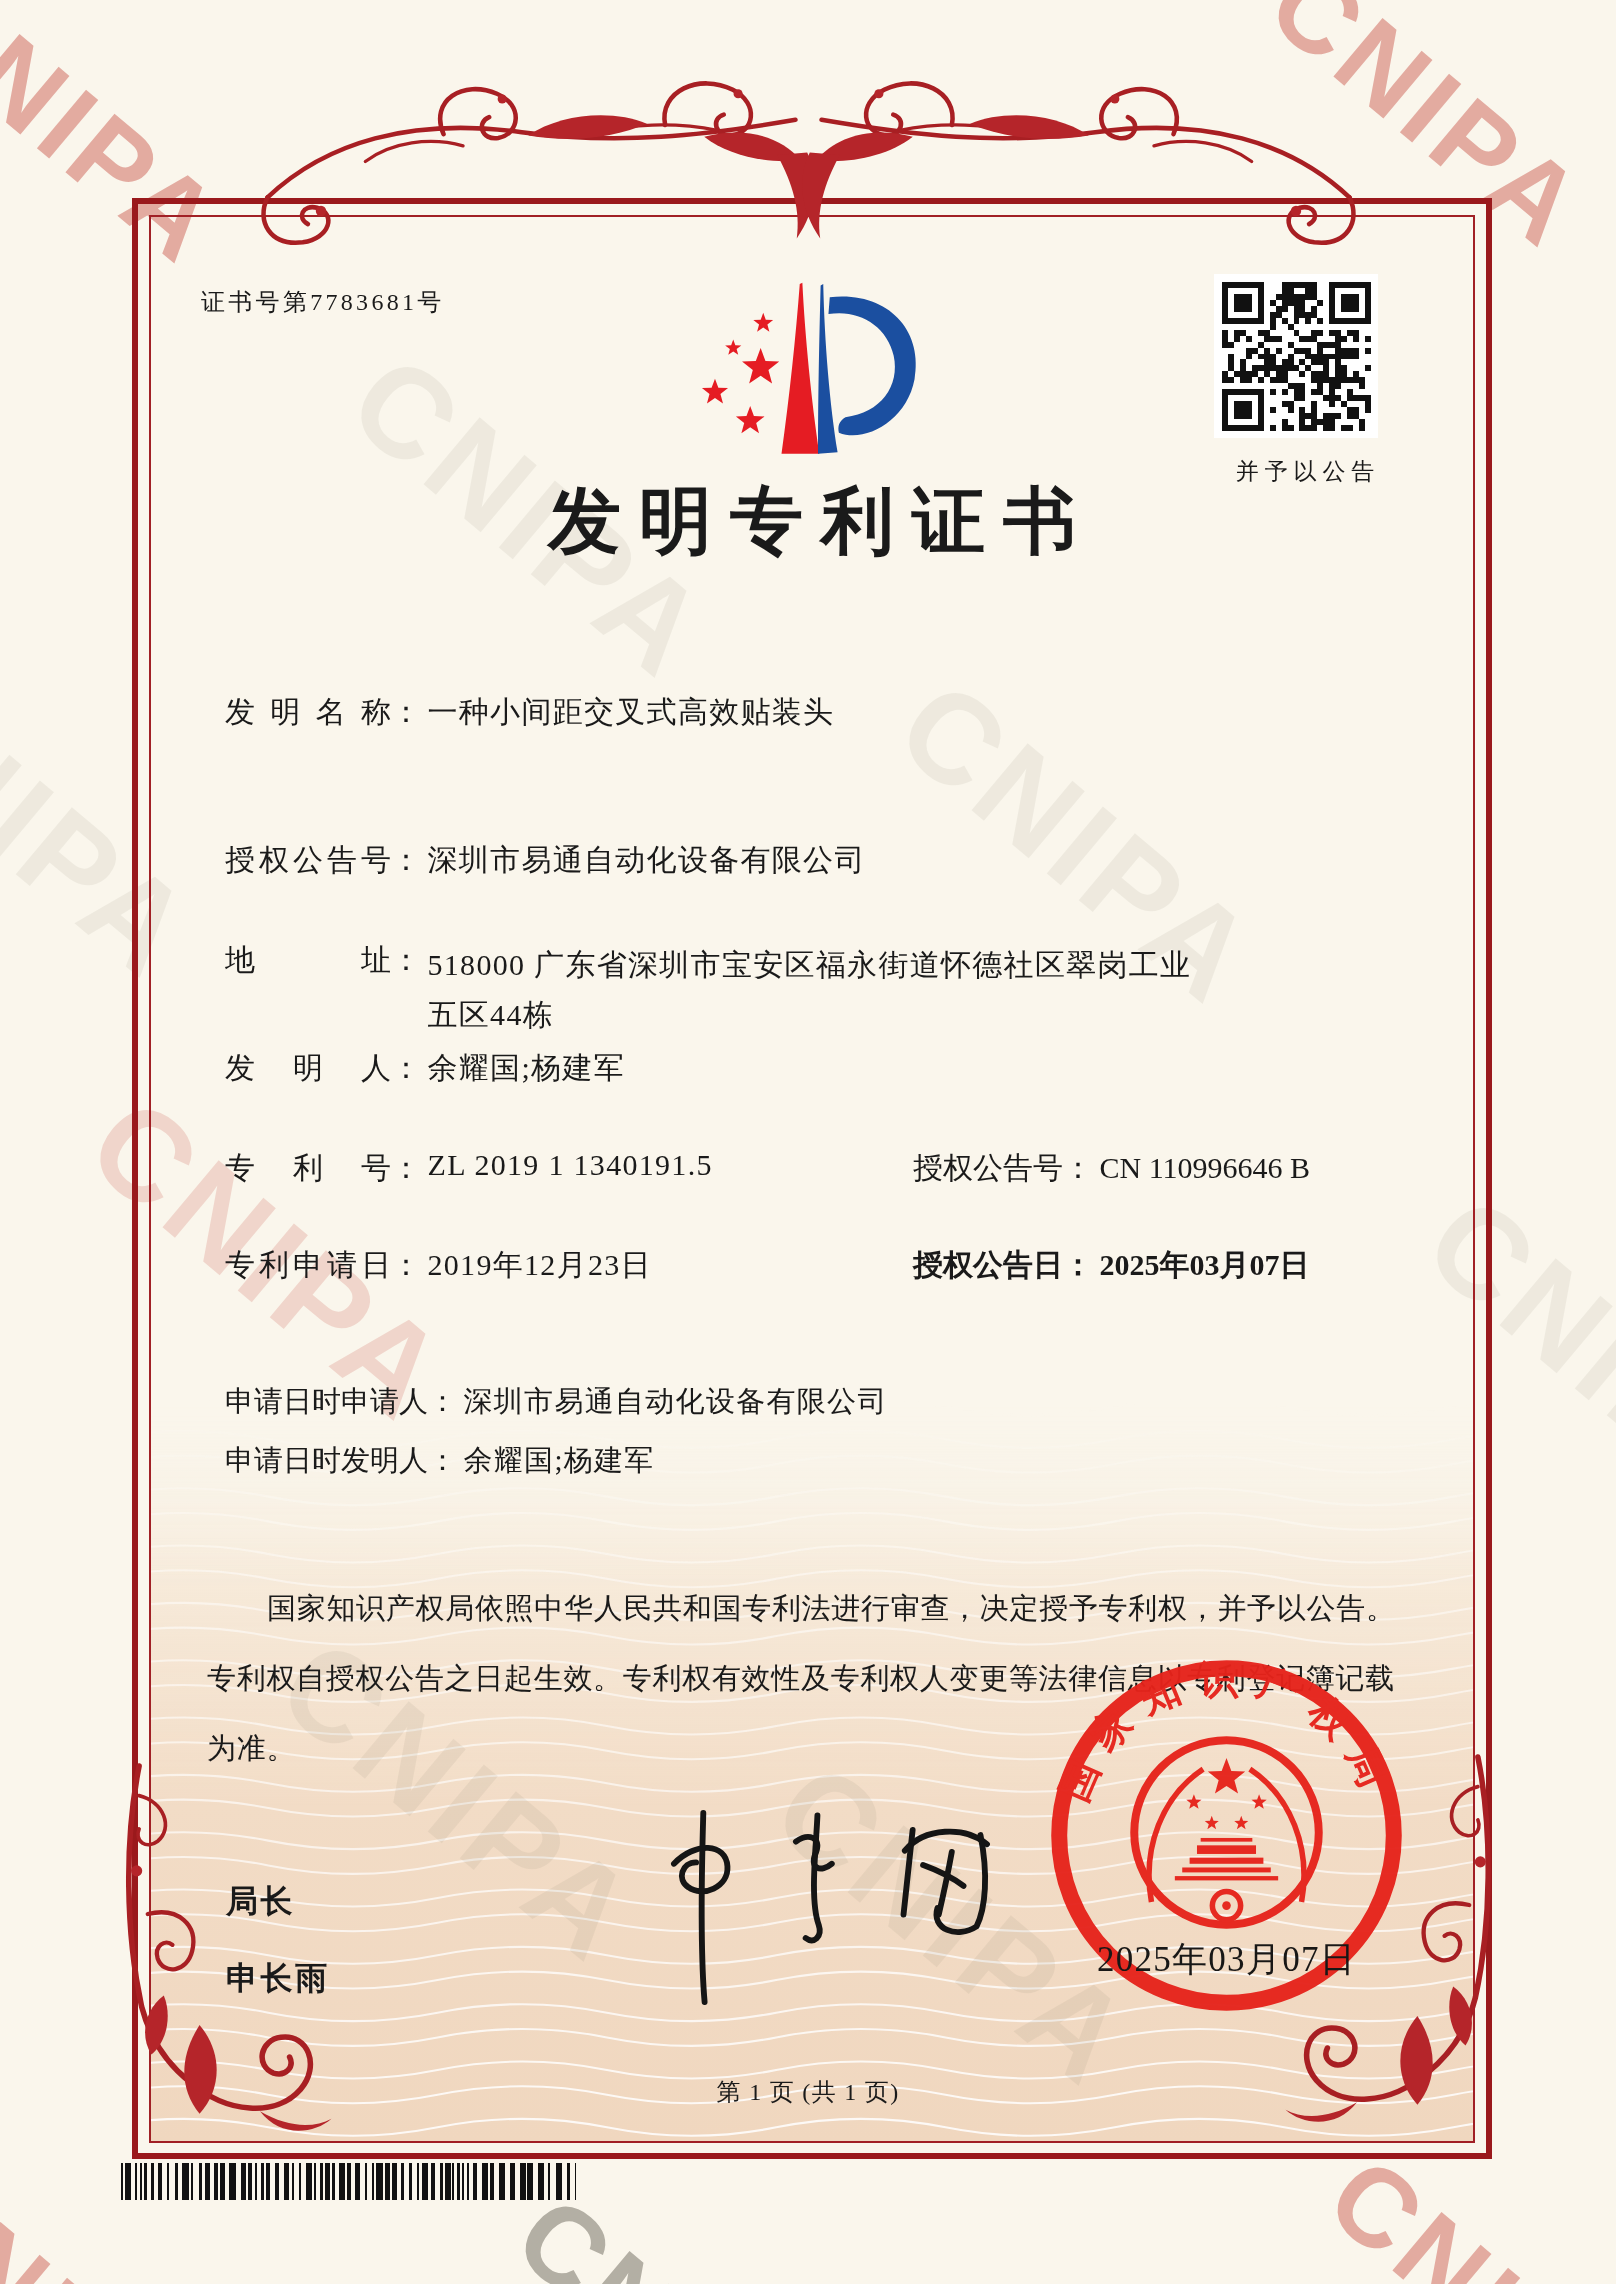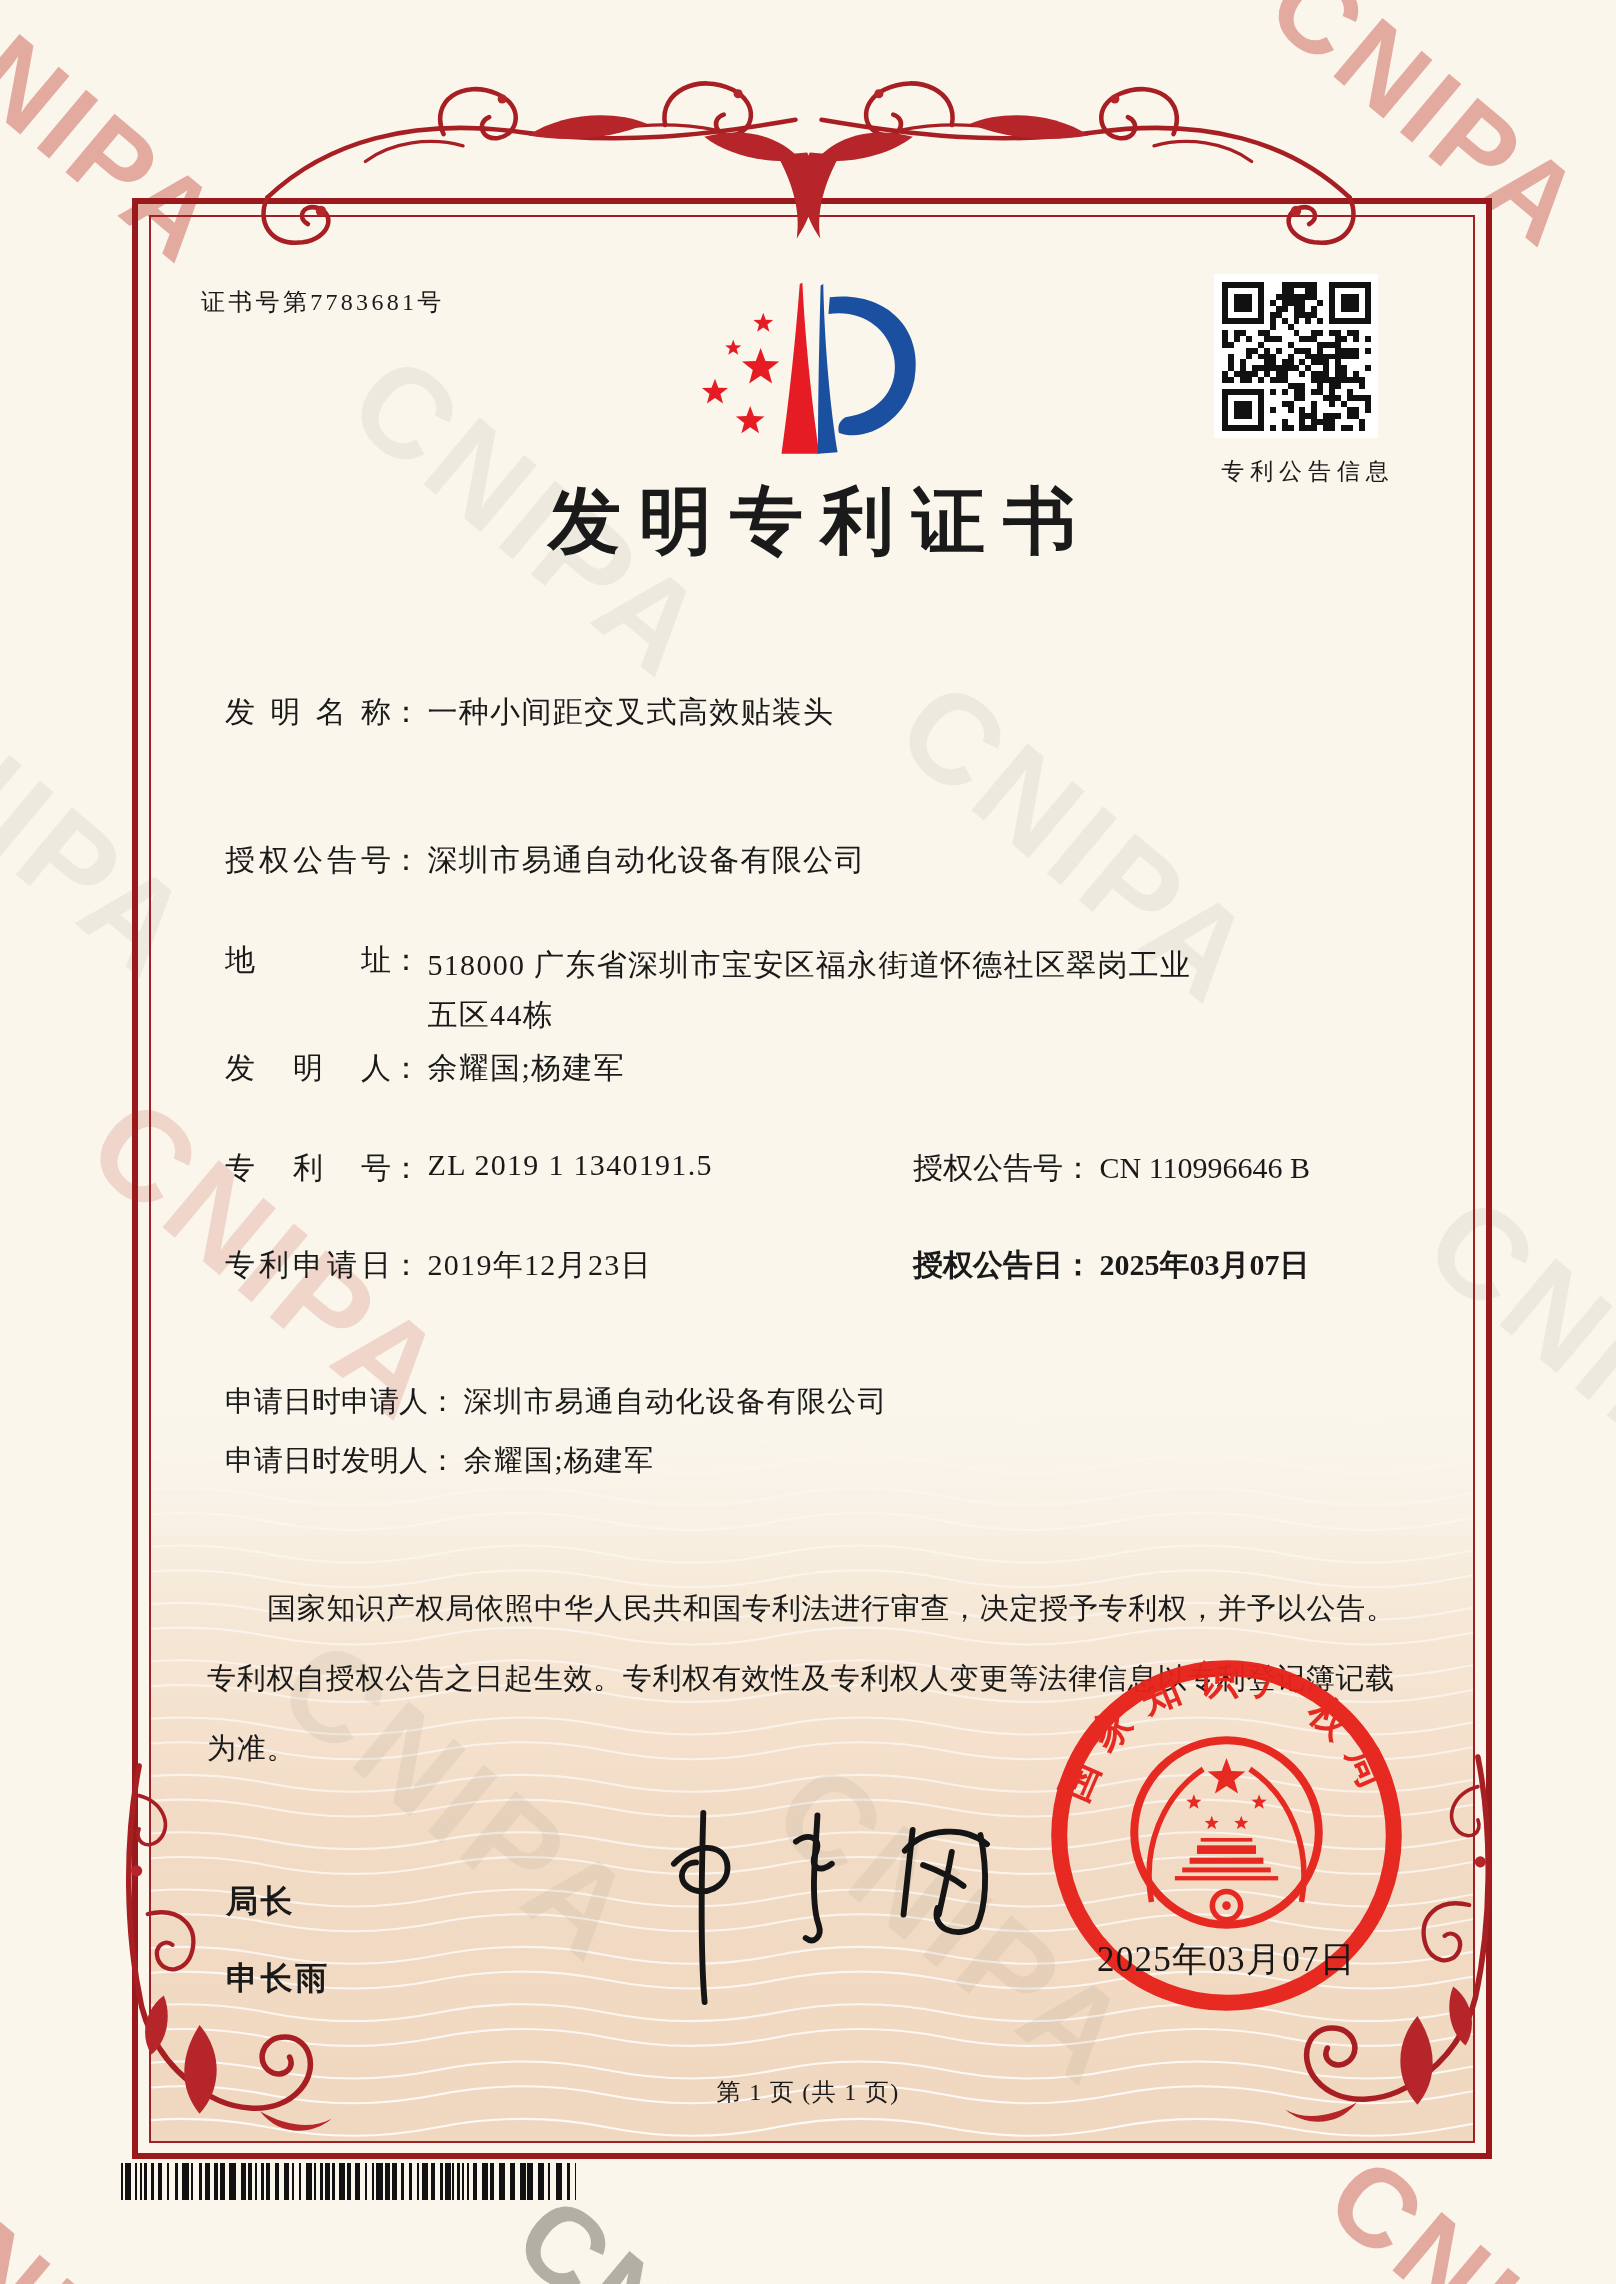--- a/index.html
+++ b/index.html
@@ -516,21 +516,21 @@
         <rect x="13" y="24" width="1" height="1" fill="#111"></rect>
         <rect x="14" y="24" width="1" height="1" fill="#111"></rect>
         <rect x="15" y="24" width="1" height="1" fill="#111"></rect>
         <rect x="17" y="24" width="1" height="1" fill="#111"></rect>
         <rect x="18" y="24" width="1" height="1" fill="#111"></rect>
         <rect x="20" y="24" width="1" height="1" fill="#111"></rect>
         <rect x="21" y="24" width="1" height="1" fill="#111"></rect>
         <rect x="23" y="24" width="1" height="1" fill="#111"></rect>
       </svg>
   </div>
-  <div class="qr-label">专利公告信息</div>
+  <div class="qr-label">并予以公告</div>
 
   <div class="title">发明专利证书</div>
 
   <div class="row" style="top:692px;">
     <span class="jl">发明名称</span><span class="colon">：</span><span class="val">一种小间距交叉式高效贴装头</span>
   </div>
 
   <div class="row" style="top:840px;">
     <span class="jl">授权公告号</span><span class="colon">：</span><span class="val">深圳市易通自动化设备有限公司</span>
   </div>

